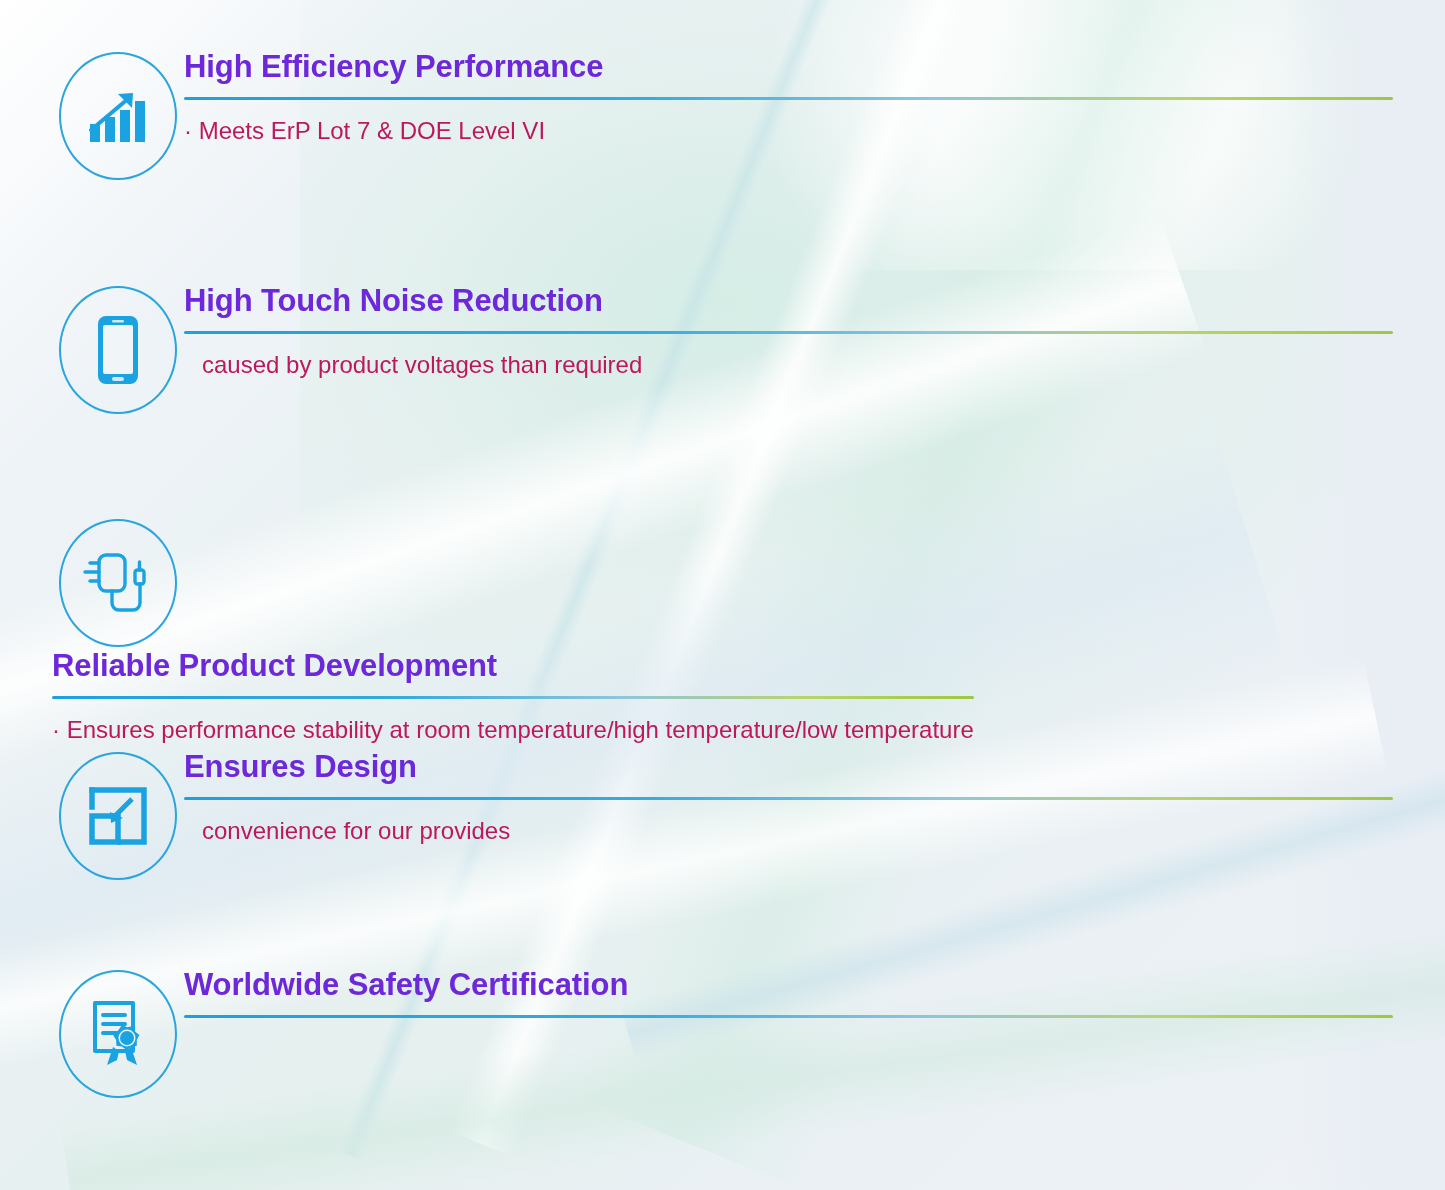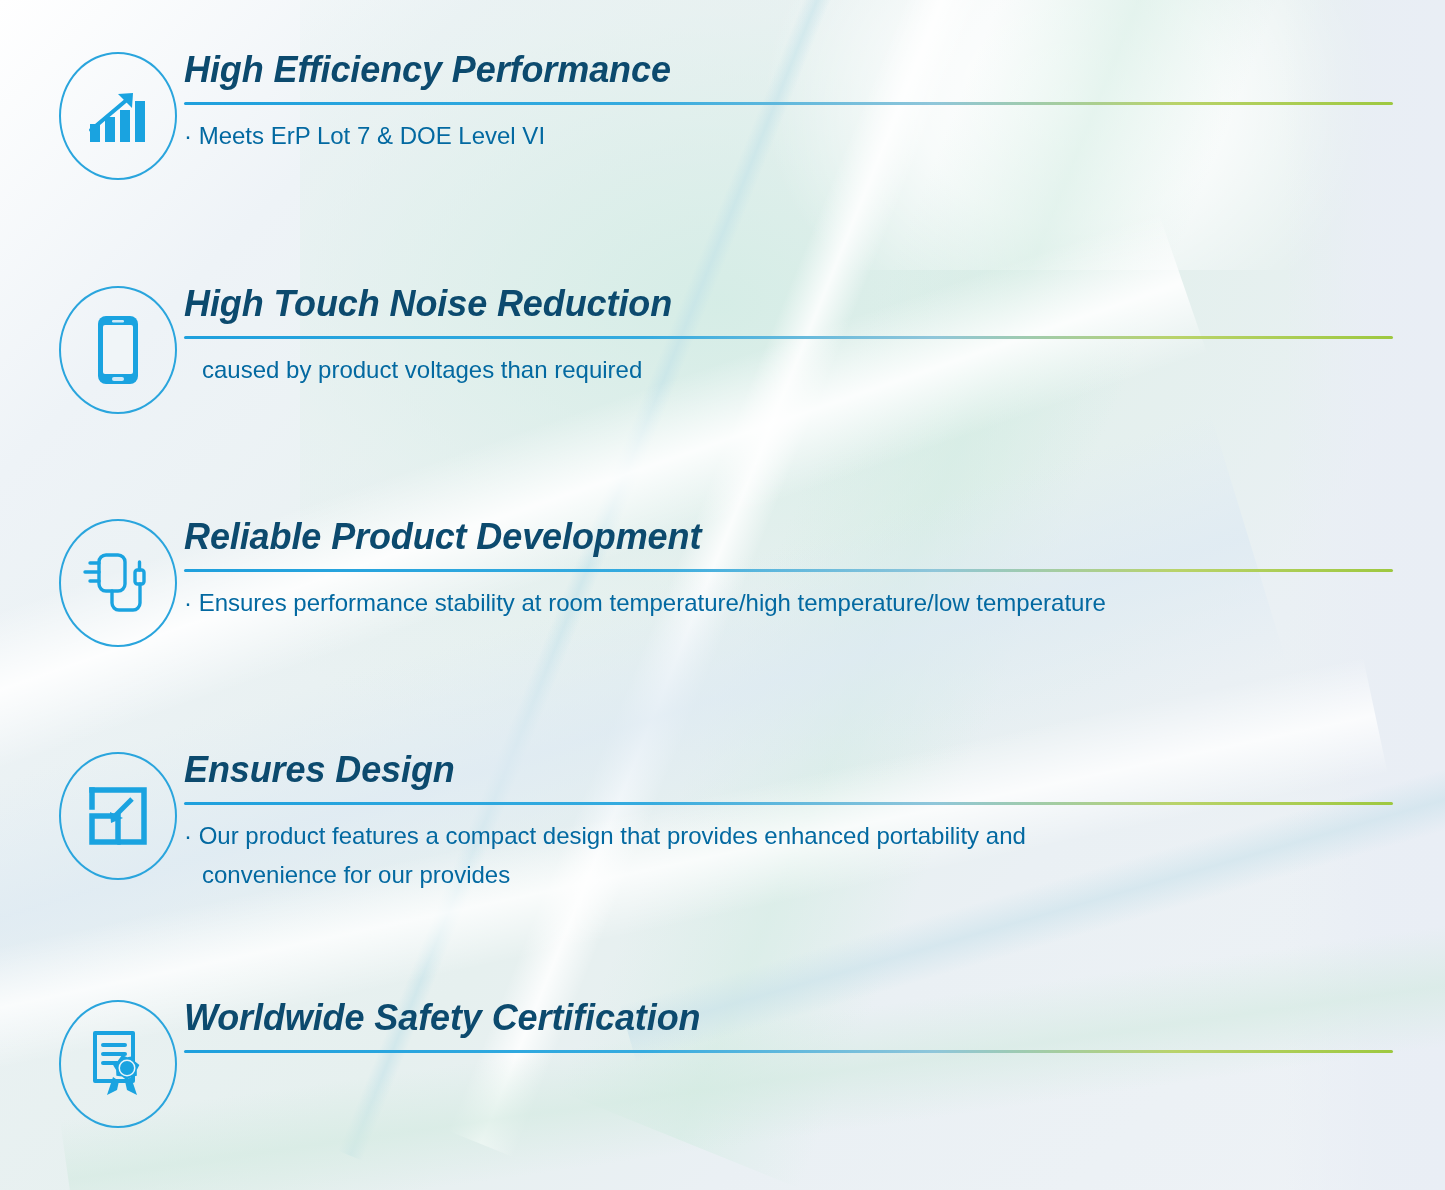--- a/index.html
+++ b/index.html
@@ -68,39 +68,38 @@
   .icon-circle{
     width:118px; height:128px;
     border:2.5px solid #2aa5dd;
     border-radius:50%;
     display:flex; align-items:center; justify-content:center;
   }
   .icon-circle svg{ display:block; }
 
   .body{ flex:1; padding-top:2px; }
   .f-title{
-    font-size:36px;
+    font-size:31px;
     font-weight:bold;
-    color:#0c4a6e;
+    color:#6d28d9;
     letter-spacing:-0.1px;
     line-height:1.12;
     white-space:nowrap;
-    font-style:italic;
   }
   .rule{
     height:3px;
     margin-top:12px;
     margin-bottom:12px;
     background:linear-gradient(90deg,#1fa0dd 0%,#35abdf 38%,#8fc6da 62%,#b9d36a 82%,#9ec840 100%);
     border-radius:2px;
   }
   .f-lines{ }
   .f-line{
     font-size:24px;
-    color:#0369a1;
+    color:#be185d;
     line-height:1.6;
     white-space:nowrap;
   }
   .f-line.cont{ padding-left:18px; }
 </style>
 </head>
 <body>
 
 <div class="bg-base"></div>
 <div class="bg-tealwash"></div>
@@ -152,21 +151,21 @@
     </div>
     <div class="body">
       <div class="f-title">High Touch Noise Reduction</div>
       <div class="rule"></div>
       <div class="f-lines">
         <div class="f-line cont">caused by product voltages than required</div>
       </div>
     </div>
   </div>
 
-  <div class="feature" style="top:515px;">
+  <div class="feature" style="top:515px;flex-direction:column;">
     <div class="icon-wrap">
       <div class="icon-circle">
         <svg width="82" height="70" viewBox="0 0 82 70" fill="none" stroke="#1aa3e0" stroke-width="3.4" stroke-linecap="round" stroke-linejoin="round">
           <rect x="22" y="7" width="26" height="36" rx="7"></rect>
           <path d="M22 15 H13 M22 24 H8 M22 33 H13"></path>
           <path d="M35 43 V55 a7 7 0 0 0 7 7 h14 a7 7 0 0 0 7 -7 V36"></path>
           <rect x="58" y="22" width="9" height="14" rx="2.5"></rect>
           <path d="M62.5 22 V14"></path>
         </svg>
       </div>
@@ -189,27 +188,26 @@
           <rect x="5" y="31" width="26" height="26" stroke="#1aa3e0" stroke-width="5.5"></rect>
           <path d="M45 14 L27 32" stroke="#1aa3e0" stroke-width="5"></path>
           <path d="M24 38 L23 27 L36 33 Z" fill="#1aa3e0"></path>
         </svg>
       </div>
     </div>
     <div class="body">
       <div class="f-title">Ensures Design</div>
       <div class="rule"></div>
       <div class="f-lines">
-        <div class="f-line">· Our product features a compact design that provides enhanced portability and</div>
         <div class="f-line cont">convenience for our provides</div>
       </div>
     </div>
   </div>
 
-  <div class="feature" style="top:996px;">
+  <div class="feature" style="top:966px;">
     <div class="icon-wrap">
       <div class="icon-circle">
         <svg width="62" height="70" viewBox="0 0 62 70" fill="none">
           <path d="M8 4 H46 V52 H8 Z" stroke="#1aa3e0" stroke-width="4" stroke-linejoin="round"></path>
           <path d="M16 16 H38 M16 25 H38 M16 34 H30" stroke="#1aa3e0" stroke-width="4" stroke-linecap="round"></path>
           <path d="M26 48 L20 66 L30 61 L32 52 Z" fill="#1aa3e0"></path>
           <path d="M44 48 L50 66 L40 61 L38 52 Z" fill="#1aa3e0"></path>
           <path d="M35 26 l5.2 2.2 5.6 -1 2.2 5.2 4.4 3.6 -2.6 5.1 0 5.7 -5.6 1.1 -4.7 3.2 -4.5 -3.5 -5.6 -0.8 -0.3 -5.7 -2.9 -4.9 4.2 -3.8 z" fill="#1aa3e0"></path>
           <circle cx="40" cy="39" r="8.5" fill="#e9f4fa"></circle>
           <circle cx="40" cy="39" r="7" fill="#1aa3e0"></circle>

